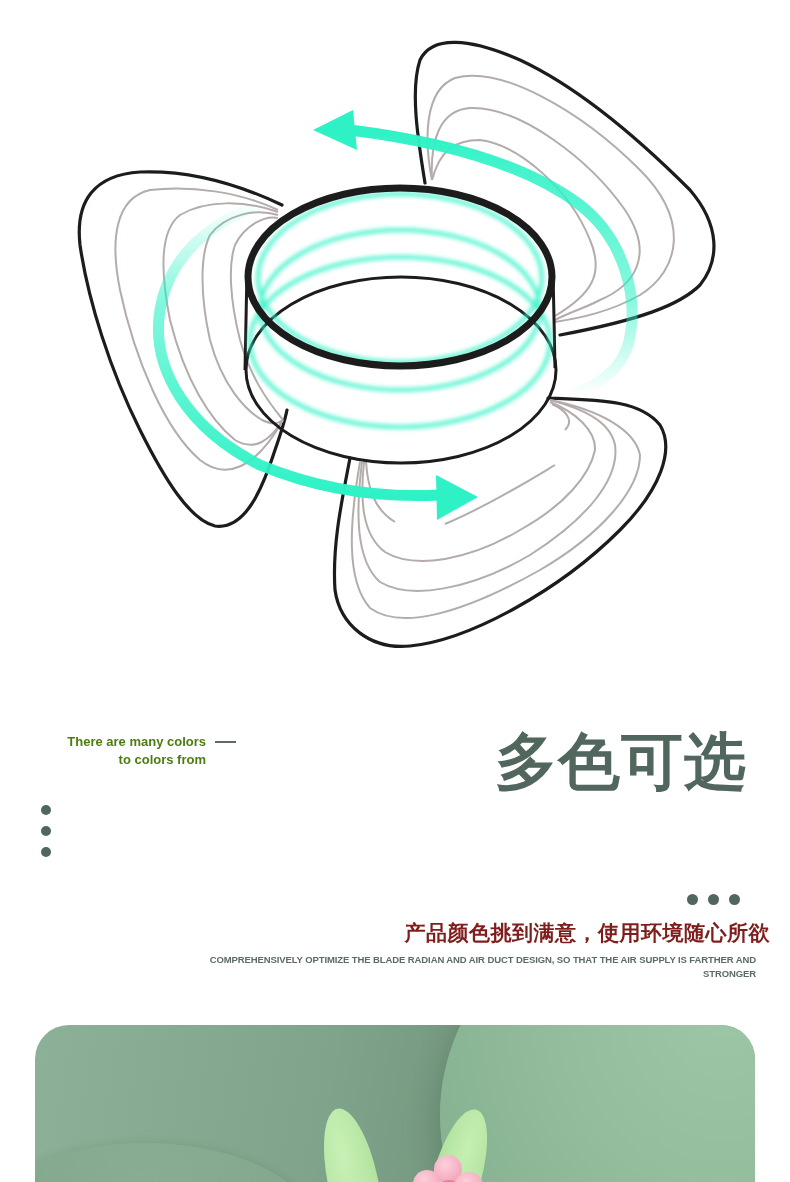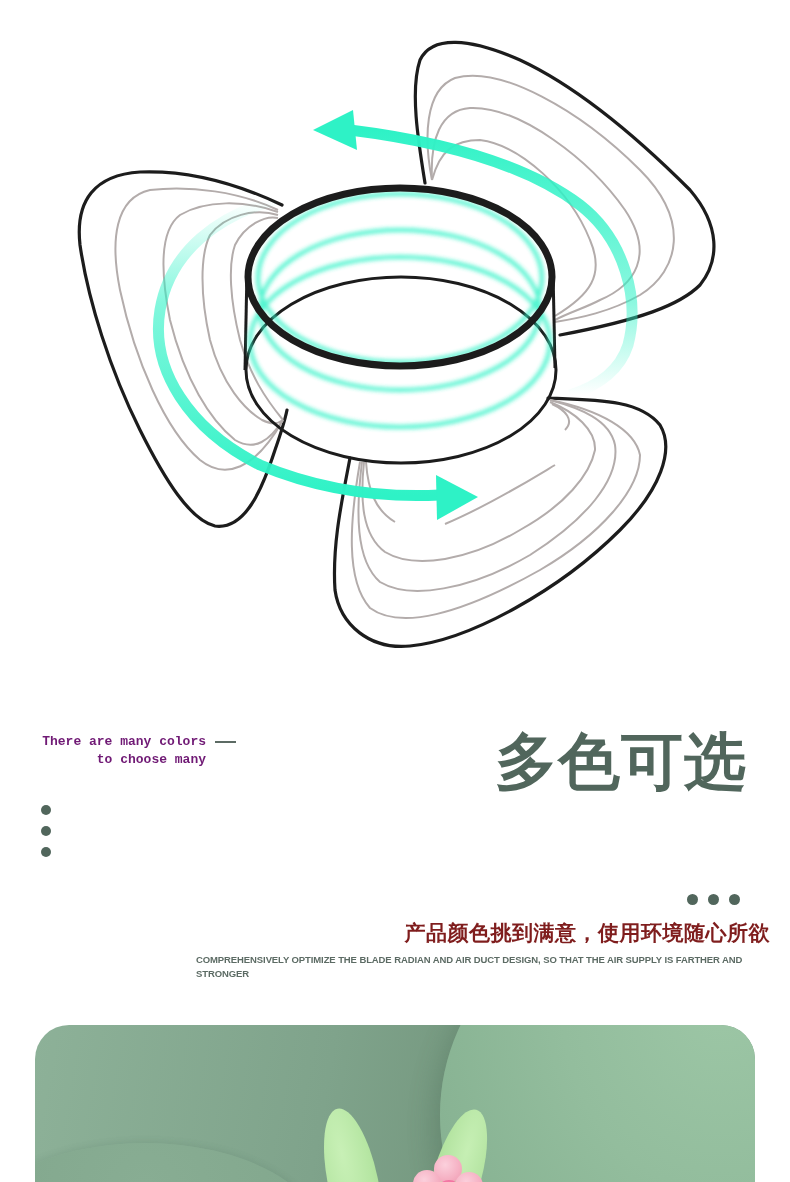--- a/index.html
+++ b/index.html
@@ -4,22 +4,22 @@
   <style>
     * { margin: 0; padding: 0; box-sizing: border-box; }
     html, body { width: 790px; height: 1182px; background: #ffffff; overflow: hidden; }
     body { position: relative; font-family: "DejaVu Sans", "Liberation Sans", sans-serif; color: #51665c; }
 
     .fan-diagram { position: absolute; left: 0; top: 0; width: 790px; height: 680px; }
     .fan-diagram svg { width: 790px; height: 680px; display: block; }
 
     .side-caption {
       position: absolute; left: 42px; top: 733px;
-      font-family: Liberation Mono, monospace;
-      font-size: 13px; font-weight: bold; line-height: 18px; color: #701a75;
+      font-family: Liberation Sans, sans-serif;
+      font-size: 13px; font-weight: bold; line-height: 18px; color: #4d7c0f;
       text-align: right; width: 164px;
     }
     .side-caption .line { display: block; white-space: nowrap; }
     .caption-dash {
       position: absolute; left: 215px; top: 741px; width: 21px; height: 1.5px; background: #5c6b64;
     }
     .vdots { position: absolute; left: 41px; top: 805px; width: 12px; }
     .vdots span { display: block; width: 10px; height: 10px; border-radius: 50%; background: #51665c; margin-bottom: 11px; }
 
     .headline {
@@ -32,21 +32,21 @@
 
     .hdots { position: absolute; left: 687px; top: 890px; height: 12px; }
     .hdots span { display: inline-block; width: 11px; height: 11px; border-radius: 50%; background: #51665c; margin-right: 10px; }
 
     .subtitle {
       position: absolute; right: 20px; top: 919px;
       font-family: "DejaVu Sans", "Liberation Sans", sans-serif;
       font-size: 21px; font-weight: bold; color: #7f1d1d; white-space: nowrap; letter-spacing: 0.5px;
     }
     .desc {
-      position: absolute; right: 34px; top: 953px; width: 560px; 
+      position: absolute; right: 34px; top: 953px; width: 560px; text-align: right;
       font-family: "Liberation Sans", "DejaVu Sans", sans-serif;
       font-size: 9.5px; font-weight: bold; line-height: 14px; color: #5c6b64; letter-spacing: -0.1px;
     }
 
     .product-card {
       position: absolute; left: 35px; top: 1025px; width: 720px; height: 200px;
       border-radius: 34px 34px 0 0; overflow: hidden;
       background: linear-gradient(100deg, #8db198 0%, #7fa38b 40%, #75987f 60%, #7ba085 100%);
     }
     .sphere-right {
@@ -143,21 +143,21 @@
     </g>
     <g>
       <path d="M275,200 C220,215 170,250 160,310 C150,370 190,430 260,465 C320,490 380,498 440,495" fill="none" stroke="url(#fadeLeft)" stroke-width="11" stroke-linecap="butt"></path>
       <polygon points="478,497 436,475 437,520" fill="#2ef2c6"></polygon>
     </g>
   </svg>
 </div>
 
 <div class="side-caption">
   <span class="line">There are many colors</span>
-  <span class="line">to choose many</span>
+  <span class="line">to colors from</span>
 </div>
 <div class="caption-dash"></div>
 
 <div class="vdots">
   <span></span>
   <span></span>
   <span></span>
 </div>
 
 <div class="headline">

